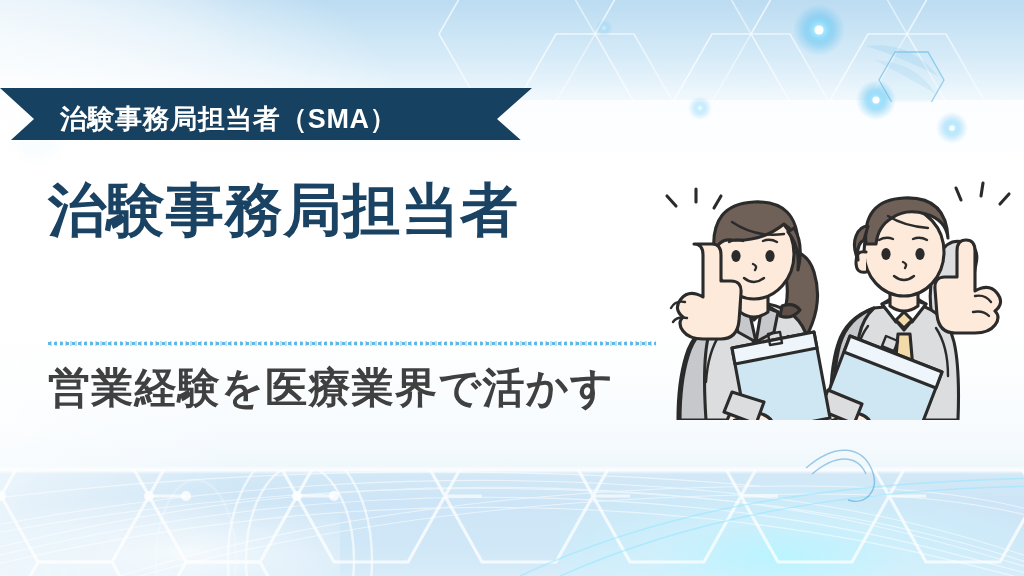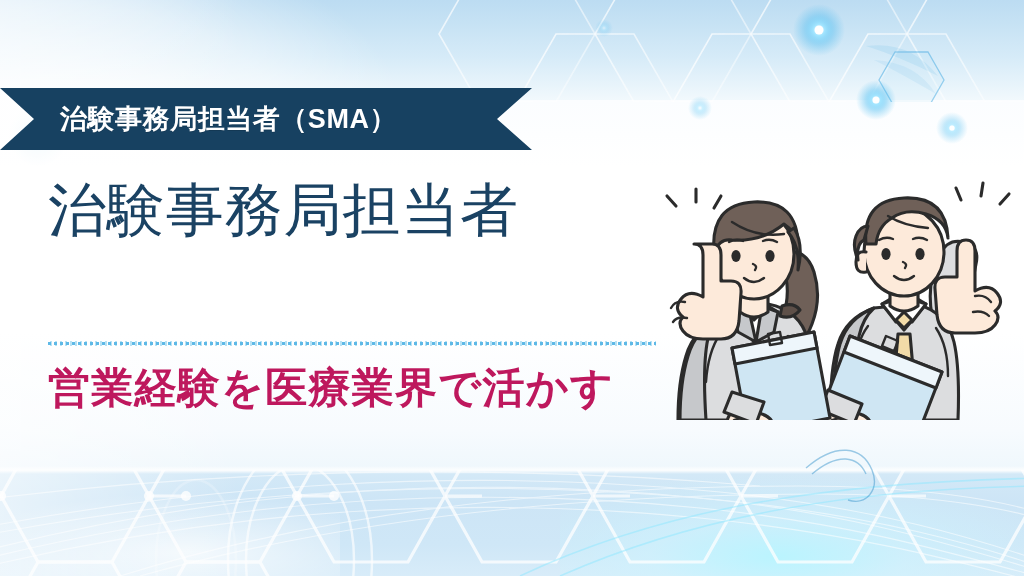--- a/index.html
+++ b/index.html
@@ -75,21 +75,21 @@
   .bg-leftfade {
     position:absolute; left:0; top:0; width:240px; height:576px;
     background:linear-gradient(90deg, rgba(255,255,255,.55) 0%, rgba(255,255,255,0) 100%);
   }
 
   svg.bg-svg { position:absolute; left:0; top:0; width:1024px; height:576px; }
 
   
   #ribbon {
     position:absolute; left:0; top:88px;
-    width:532px; height:62px;
+    width:532px; height:52px;
   }
   #ribbon .shape {
     position:absolute; inset:0;
     background:#174161;
     -webkit-clip-path:polygon(0 0, 532px 0, 532px 62px, 497px 31px, 532px 0,
                               532px 0, 532px 62px, 0 62px, 34px 31px);
     clip-path:polygon(
       0px 0px,
       532px 0px,
       497px 31px,
@@ -109,21 +109,21 @@
     text-shadow:0 1px 0 rgba(0,0,0,.12);
   }
 
   
   #headline {
     position:absolute; left:48px; top:176px; width:640px;
     color:#1a4263;
   }
   #headline .line {
     font-size:58px;
-    font-weight:400;
+    font-weight:700;
     line-height:1.18;
     letter-spacing:.015em;
     white-space:nowrap;
   }
   #headline .line2 { letter-spacing:.09em; }
 
   
   #divider {
     position:absolute; left:48px; top:341px;
     width:608px; height:5px;
@@ -135,21 +135,21 @@
       linear-gradient(90deg, rgba(120,200,235,.55) 0 2px, rgba(120,200,235,0) 2px 5px);
     background-size:6px 3px, 5px 5px;
     background-position:0 1px, 2px 0;
     background-repeat:repeat-x;
     opacity:.95;
   }
 
   
   #subtitle {
     position:absolute; left:48px; top:362px; width:700px;
-    color:#be185d;
+    color:#404040;
     font-size:42px;
     font-weight:700;
     letter-spacing:.03em;
     white-space:nowrap;
     line-height:1.25;
   }
 
   
   #illustration {
     position:absolute; left:636px; top:156px;

